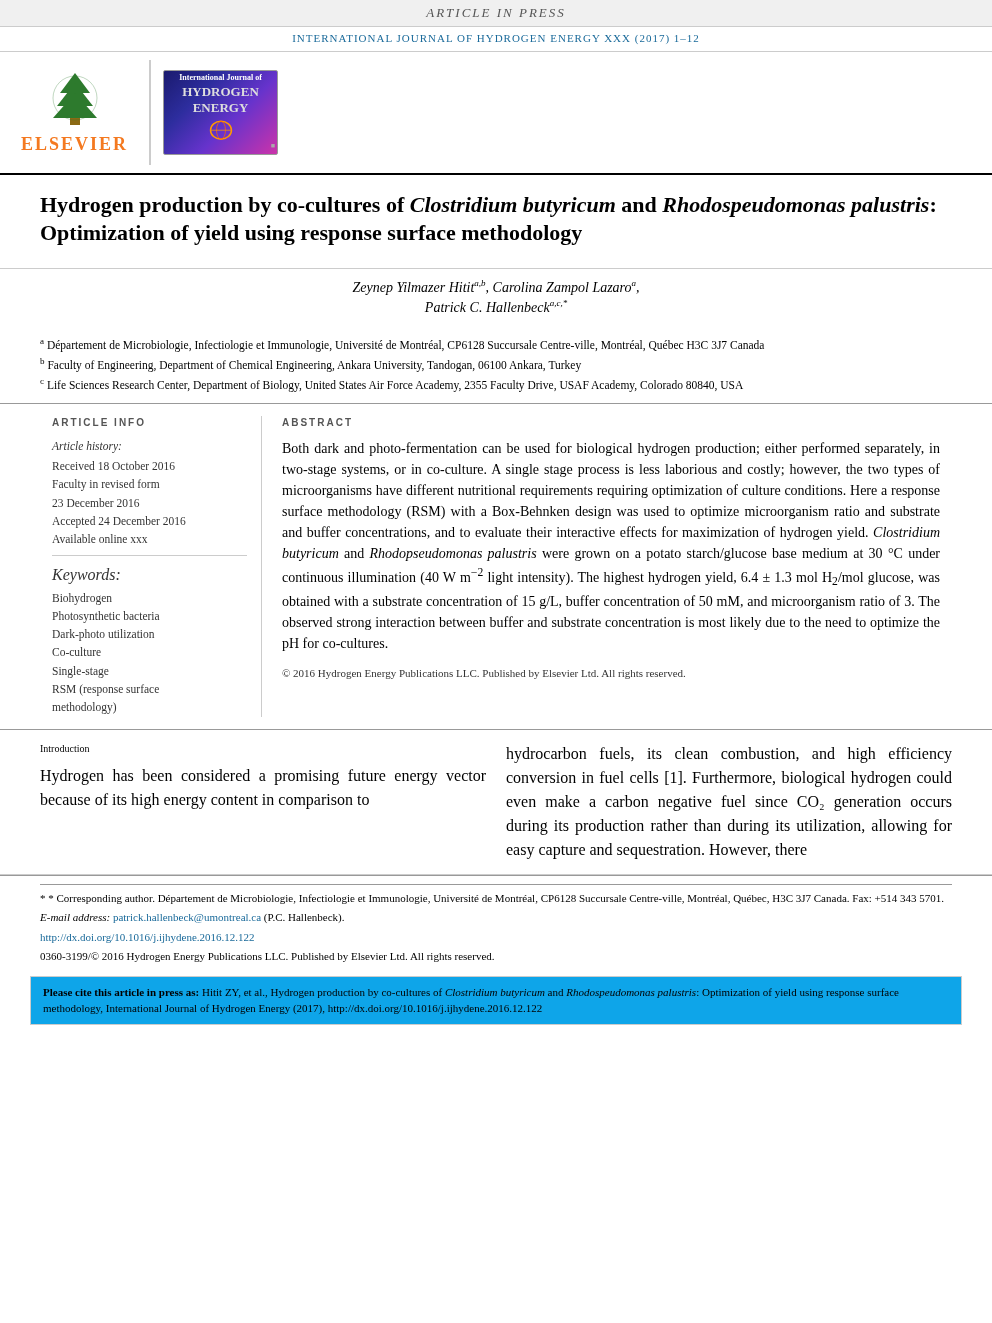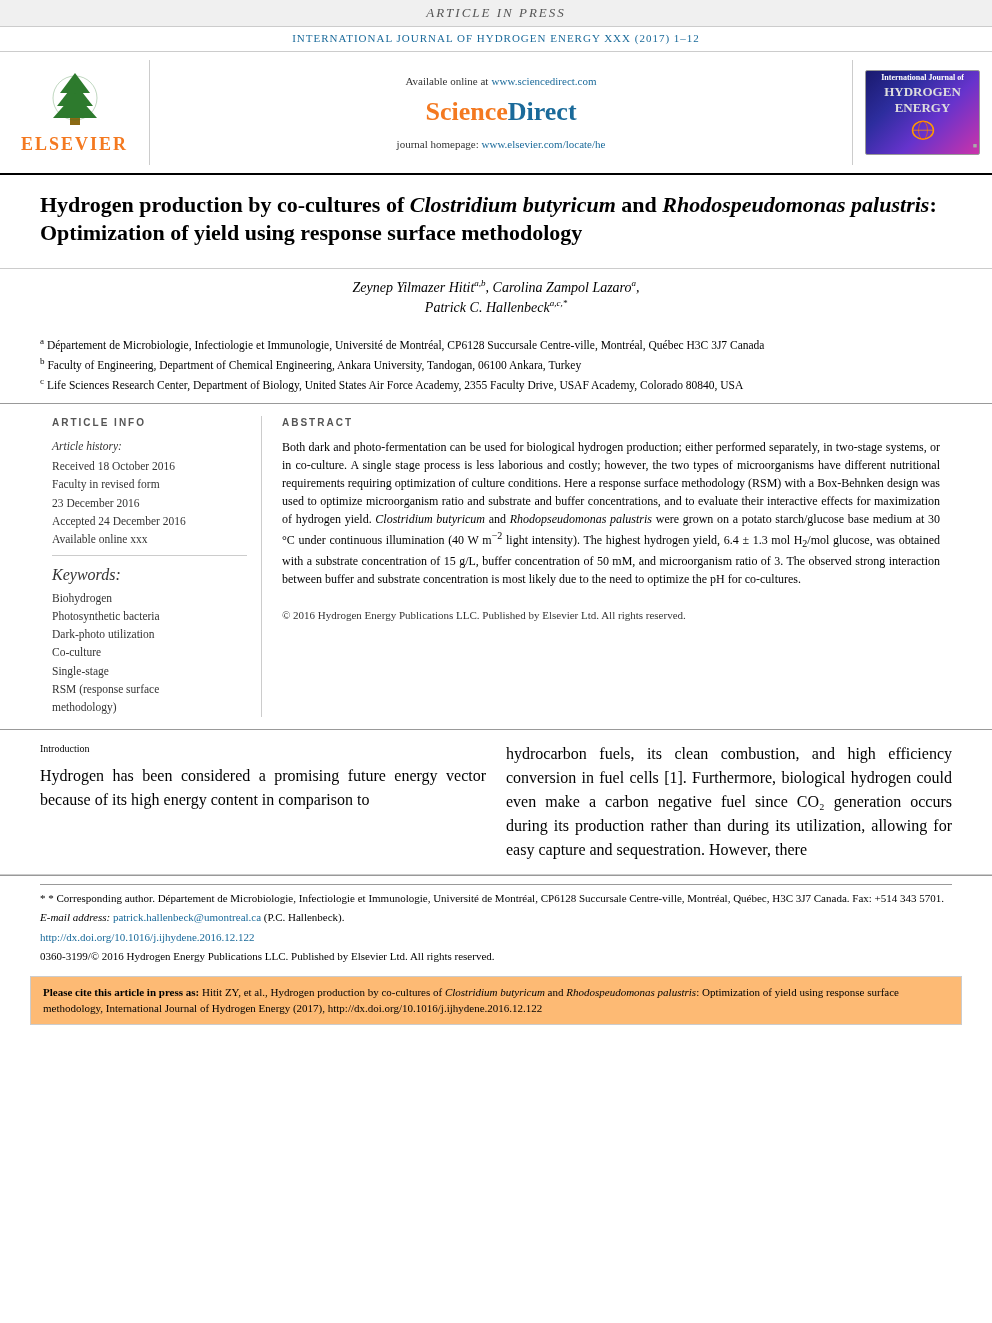--- a/index.html
+++ b/index.html
@@ -258,24 +258,24 @@
       color: #333;
     }
 
     .keyword-item {
       font-size: 11.5px;
       margin-bottom: 2px;
       color: #333;
     }
 
     .abstract-text {
-      font-size: 12px;
+      font-size: 14px;
       line-height: 1.5;
       text-align: justify;
-      margin-bottom: 20px;
+      margin-bottom: 12px;
     }
 
     .abstract-text em {
       font-style: italic;
     }
 
     .copyright-line {
       font-size: 11px;
       color: #333;
       margin-top: 6px;
@@ -324,21 +324,21 @@
     .footnote-link {
       color: #1a6a9a;
       text-decoration: none;
     }
 
     
     .citation-box {
       margin: 0 30px 10px 30px;
       border: 1px solid #ccc;
       padding: 8px 12px;
-      background: #fdba74;
+      background: #0ea5e9;
       font-size: 11px;
       line-height: 1.4;
     }
 
     .citation-label {
       font-weight: bold;
       font-size: 11px;
     }
 
     .citation-text em {
@@ -362,35 +362,20 @@
 
       <polygon points="40,5 55,25 25,25" fill="#2d7a2d"></polygon>
       <polygon points="40,15 58,38 22,38" fill="#2d7a2d"></polygon>
       <polygon points="40,25 62,50 18,50" fill="#2d7a2d"></polygon>
 
       <circle cx="40" cy="30" r="22" fill="none" stroke="#2d7a2d" stroke-width="1" opacity="0.3"></circle>
     </svg>
     <div class="elsevier-text">ELSEVIER</div>
   </div>
 
-  <div class="middle-header">
-    <div style="margin-bottom:4px;">
-      <span class="available-online-text">Available online at</span>
-      <a class="available-online-link" href="#">www.sciencedirect.com</a>
-    </div>
-    <div>
-      <span class="sciencedirect-brand">
-        <span class="sd-science">Science</span><span class="sd-direct">Direct</span>
-      </span>
-    </div>
-    <div class="journal-homepage-line">
-      <span>journal homepage:</span>
-      <a class="journal-homepage-link" href="#">www.elsevier.com/locate/he</a>
-    </div>
-  </div>
 
   <div class="hydrogen-energy-cover">
     <div class="cover-box">
       <div class="cover-title">International Journal of</div>
       <div class="cover-subtitle" style="font-size:13px; font-weight:bold; line-height:1.2; margin-top:2px;">HYDROGEN<br>ENERGY</div>
 
       <svg width="40" height="30" viewBox="0 0 40 30" style="margin-top:4px;">
         <ellipse cx="20" cy="15" rx="14" ry="12" fill="none" stroke="#ff9900" stroke-width="2"></ellipse>
         <ellipse cx="20" cy="15" rx="6" ry="12" fill="none" stroke="#ff6600" stroke-width="1"></ellipse>
         <line x1="6" y1="15" x2="34" y2="15" stroke="#ff9900" stroke-width="1"></line>

